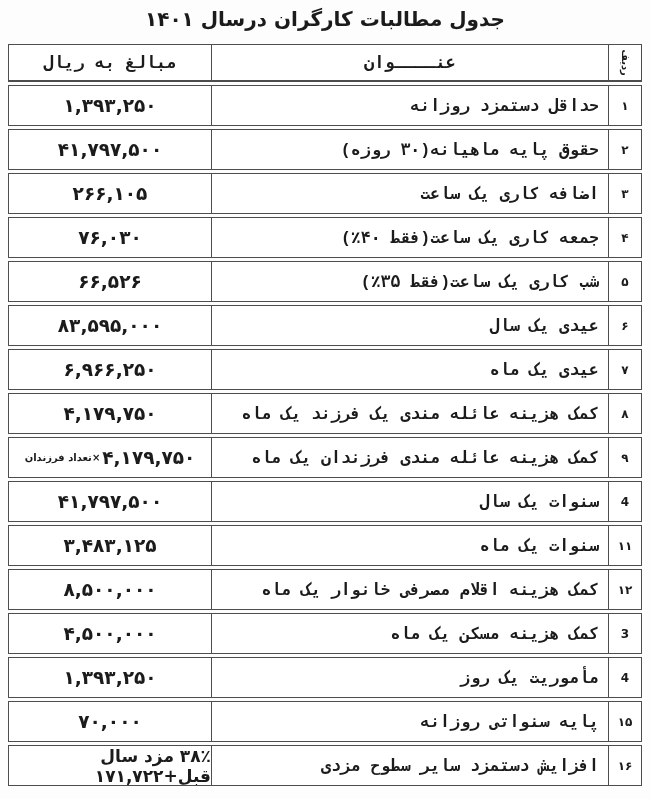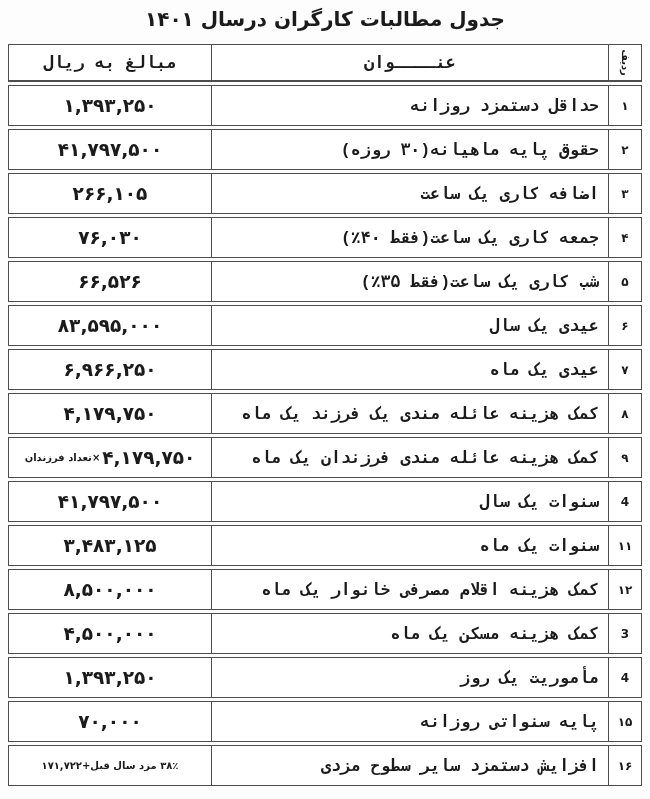--- a/index.html
+++ b/index.html
@@ -73,21 +73,21 @@
     width: 202px;
     justify-content: center;
     direction: rtl;
     font-size: 18.5px;
   }
   .row.header .cell.amount {
     font-size: 17px;
     font-family: Liberation Mono, monospace;
   }
   .cell.amount.long {
-    font-size: 10px;
+    font-size: 17px;
   }
   .vertical-label {
     display: inline-block;
     transform: rotate(90deg);
     font-size: 10px;
     font-weight: bold;
     white-space: nowrap;
   }
   .amt {
     display: inline-block;

